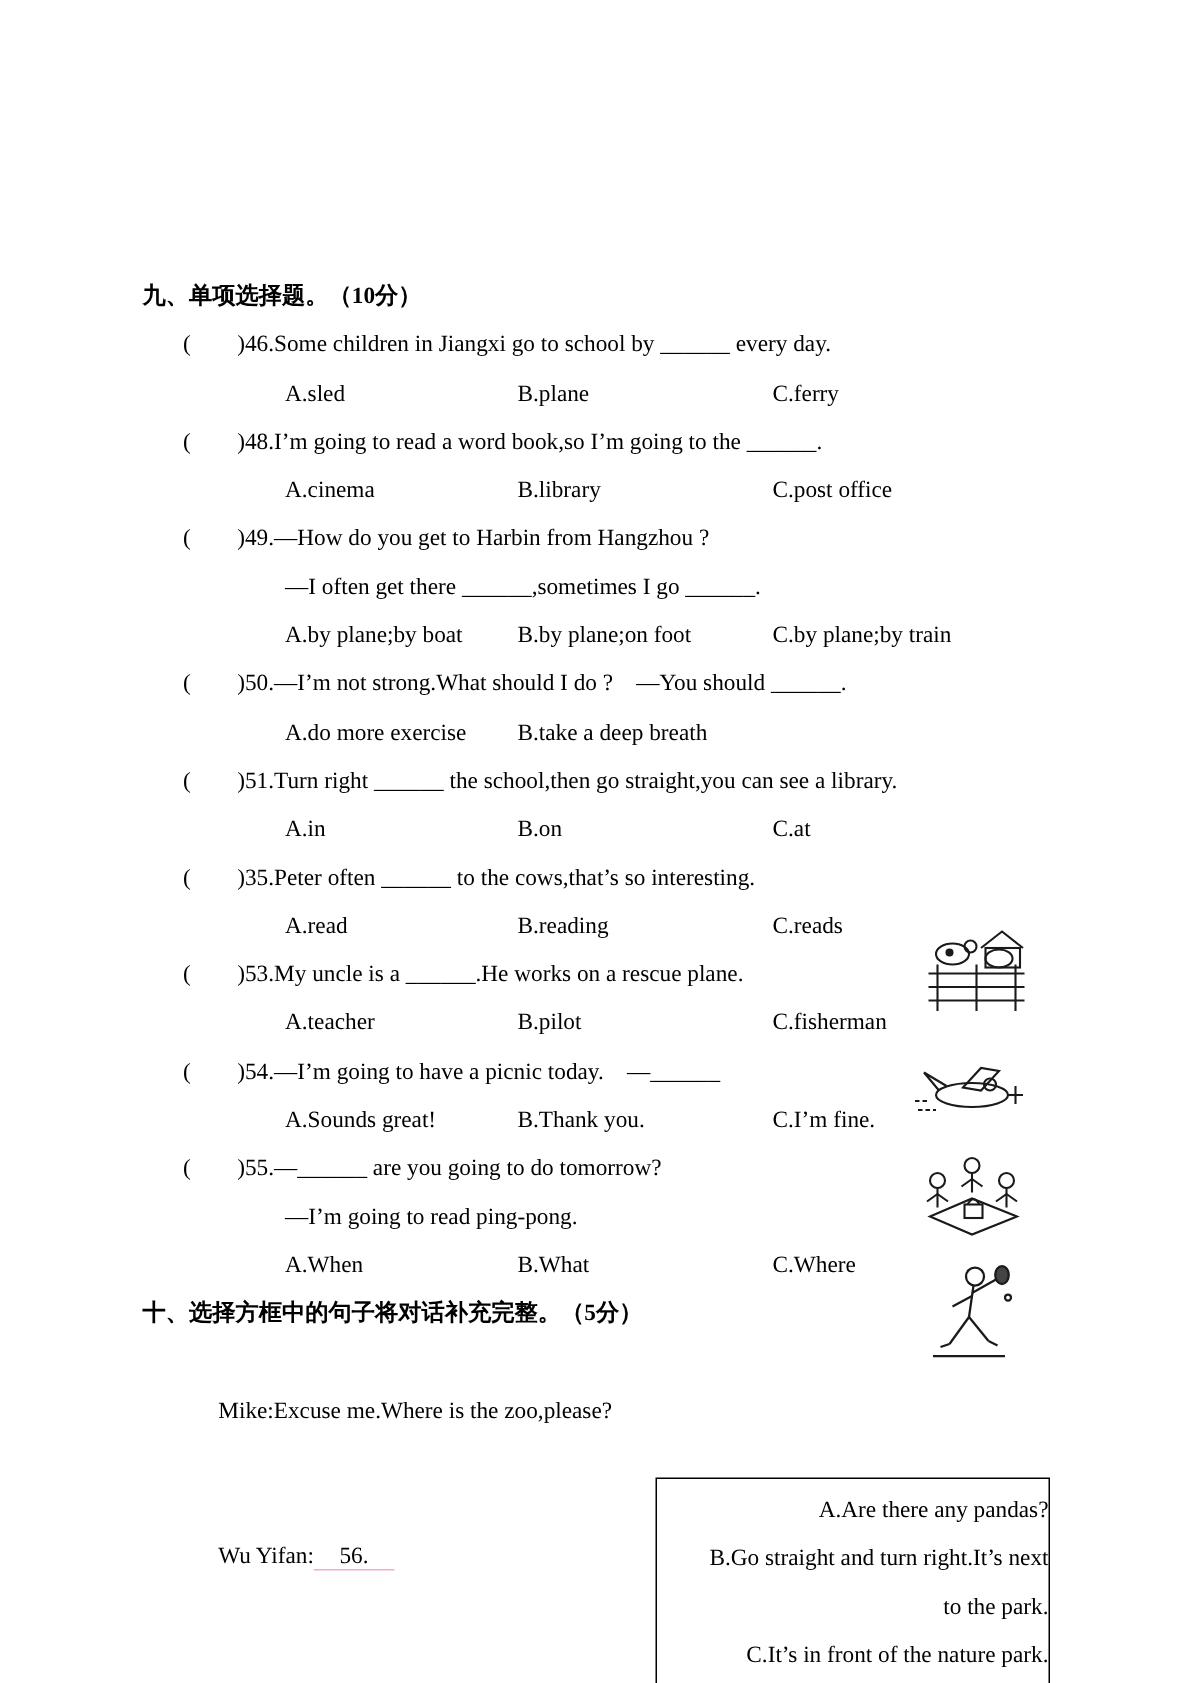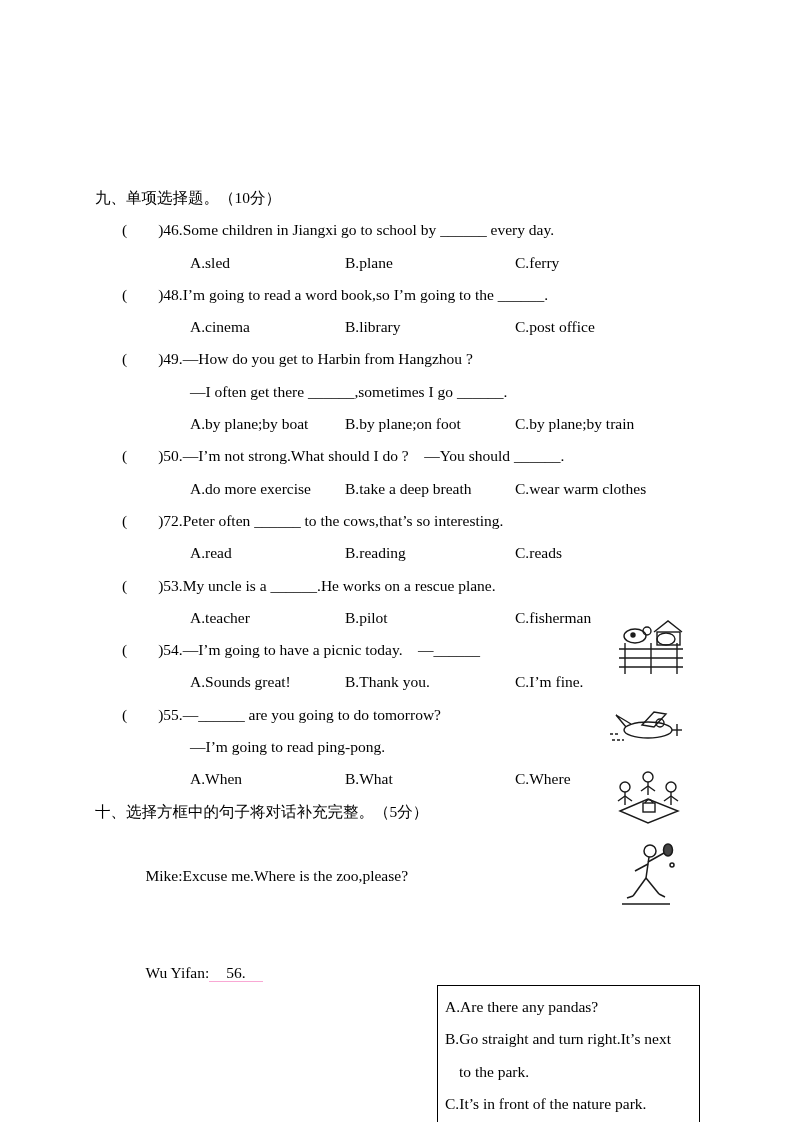--- a/index.html
+++ b/index.html
@@ -7,36 +7,36 @@
   body {
     width: 793px; height: 1122px;
     font-family: "Liberation Serif", "DejaVu Serif", serif;
     font-size: 15.5px; color: #000; overflow: hidden;
   }
   .page {
     position: relative; width: 793px; height: 1122px;
     padding: 182px 0 0 95px; overflow: hidden; background: #fff;
   }
   .line { line-height: 32.3px; white-space: pre-wrap; }
-  .sec-title { margin-left: 0; }
+  .sec-title { margin-left: 0; font-weight: bold; }
   .q-line { margin-left: 27px; }
   .cont-line { margin-left: 95px; }
   .options { margin-left: 95px; display: flex; }
   .opt { white-space: pre; }
   .opt-a { width: 155px; }
   .opt-b { width: 170px; }
   .opt-c { flex: 1; }
   .dialogue { margin-left: 35px; }
   .blank { border-bottom: 1px solid #f9a8d4; padding: 0 17px; }
   .answer-box {
     position: absolute; left: 437px; top: 985px;
     width: 263px; height: 155px;
     border: 1px solid #000; padding: 5px 0 0 7px;
   }
-  .box-line { line-height: 32.3px; white-space: pre-wrap; }
+  .box-line { line-height: 32.3px; white-space: pre-wrap; text-align: right; }
   .box-line.indent { padding-left: 14px; }
   .illus { position: absolute; }
   .illus svg { display: block; }
 </style>
 </head>
 <body>
 
 <div class="page">
 
   <div class="line sec-title">九、单项选择题。（10分）</div>
@@ -68,27 +68,34 @@
       <span class="opt opt-b">B.by plane;on foot</span>
       <span class="opt opt-c">C.by plane;by train</span>
     </div>
   </div>
 
   <div>
     <div class="line q-line">(        )50.—I’m not strong.What should I do ?    —You should ______.</div>
     <div class="line options">
       <span class="opt opt-a">A.do more exercise</span>
       <span class="opt opt-b">B.take a deep breath</span>
-      <span class="opt opt-c">C.wear warm clothes</span>
-    </div>
-  </div>
-
-
-  <div>
-    <div class="line q-line">(        )72.Peter often ______ to the cows,that’s so interesting.</div>
+    </div>
+  </div>
+
+  <div>
+    <div class="line q-line">(        )51.Turn right ______ the school,then go straight,you can see a library.</div>
+    <div class="line options">
+      <span class="opt opt-a">A.in</span>
+      <span class="opt opt-b">B.on</span>
+      <span class="opt opt-c">C.at</span>
+    </div>
+  </div>
+
+  <div>
+    <div class="line q-line">(        )35.Peter often ______ to the cows,that’s so interesting.</div>
     <div class="line options">
       <span class="opt opt-a">A.read</span>
       <span class="opt opt-b">B.reading</span>
       <span class="opt opt-c">C.reads</span>
     </div>
   </div>
 
   <div>
     <div class="line q-line">(        )53.My uncle is a ______.He works on a rescue plane.</div>
     <div class="line options">

